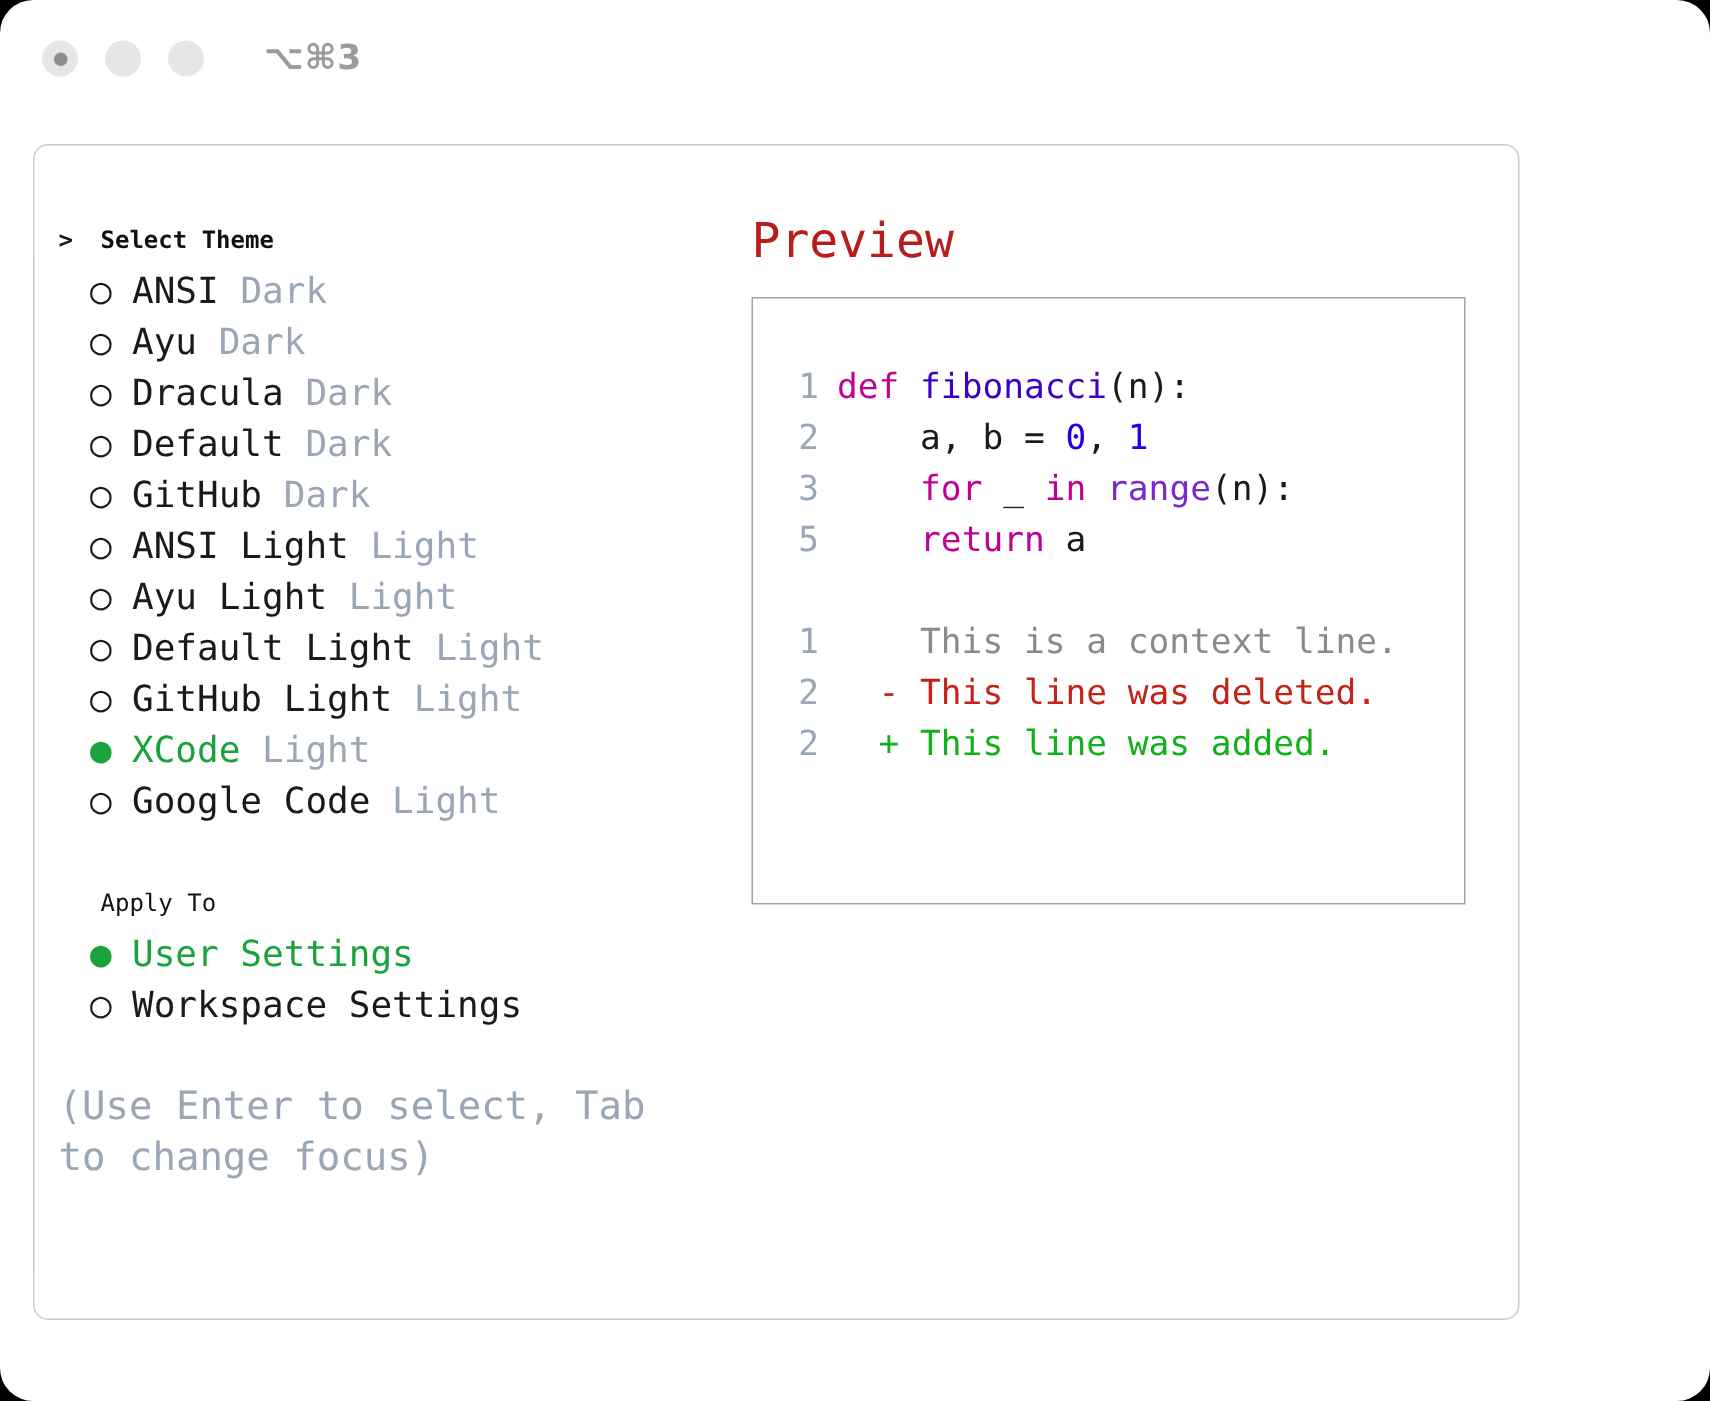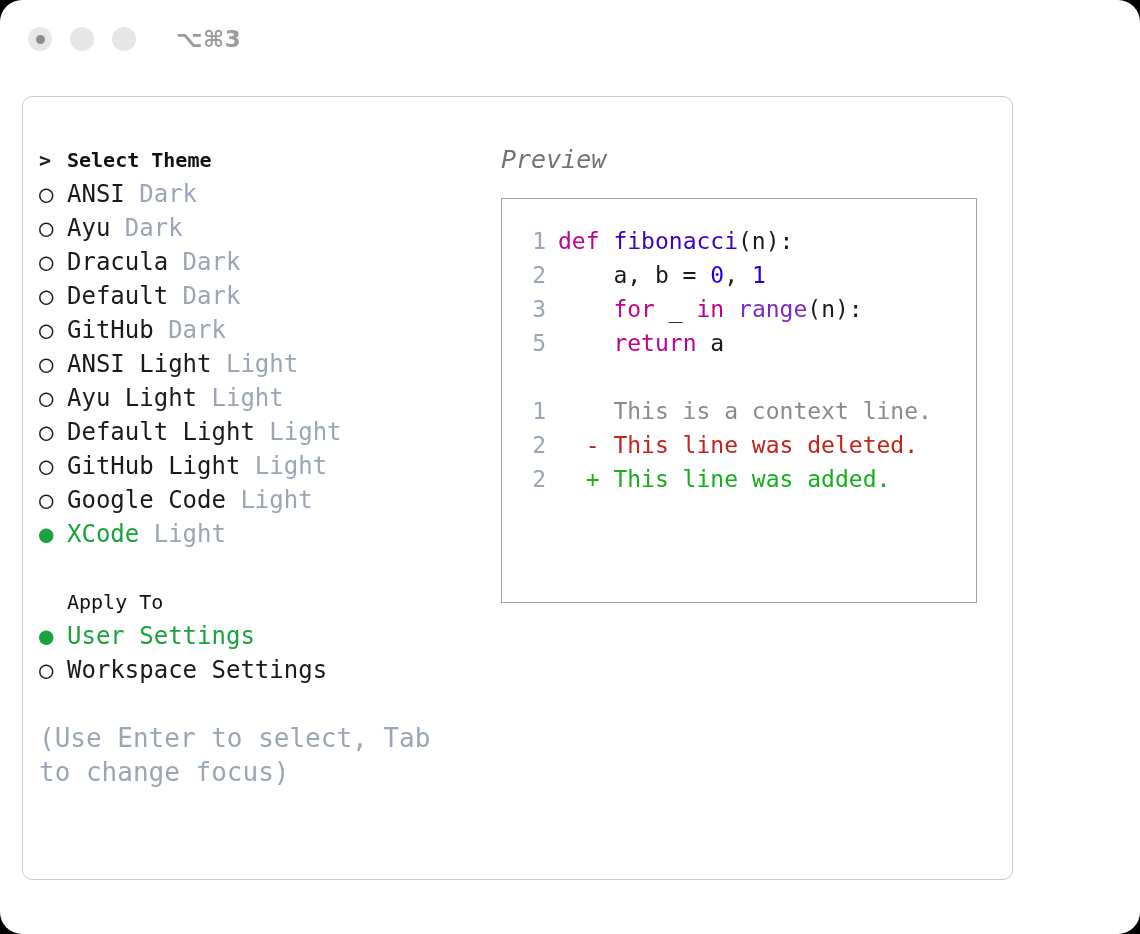--- a/index.html
+++ b/index.html
@@ -91,33 +91,34 @@
     width: 460px;
   }
   .right-col {
     position: absolute;
     left: 478px;
     top: 46px;
     width: 500px;
   }
 
   .heading {
-    font-size: 20px;
+    font-size: 16px;
     line-height: 34px;
     color: #111111;
     white-space: pre;
   }
   .heading.bold { font-weight: bold; }
 
   .row {
     font-size: 24px;
     line-height: 34px;
     white-space: pre;
     color: #1a1a1a;
     display: block;
+    margin-left: 21px;
   }
   .marker {
     display: inline-block;
     width: 28px;
     color: #1a1a1a;
   }
   .marker.sel { color: #1aa33c; }
   .row.selected .name { color: #1aa33c; }
   .name { color: #1a1a1a; }
   .kind { color: #9aa5b5; }
@@ -128,34 +129,33 @@
     font-size: 26px;
     line-height: 34px;
     color: #9aa5b5;
     width: 410px;
     white-space: pre-wrap;
     margin-top: 34px;
   }
 
   
   .preview-title {
-    font-size: 25px;
-    line-height: 34px;
-    color: #737373;
-    white-space: pre;
-    font-style: italic;
+    font-size: 32px;
+    line-height: 34px;
+    color: #b91c1c;
+    white-space: pre;
   }
   .preview-box {
     margin-top: 21px;
     width: 476px;
     height: 405px;
     border: 1.5px solid #9aa5b5;
     box-sizing: border-box;
     background: #ffffff;
-    padding: 25px 0 0 18px;
+    padding: 42px 0 0 18px;
   }
   .code-line {
     font-size: 23px;
     line-height: 34px;
     white-space: pre;
   }
   .ln {
     display: inline-block;
     width: 26px;
     text-align: right;
@@ -198,22 +198,22 @@
         <div id="theme-items">
             <div class="row"><span class="marker">○</span><span class="name">ANSI </span><span class="kind">Dark</span></div>
             <div class="row"><span class="marker">○</span><span class="name">Ayu </span><span class="kind">Dark</span></div>
             <div class="row"><span class="marker">○</span><span class="name">Dracula </span><span class="kind">Dark</span></div>
             <div class="row"><span class="marker">○</span><span class="name">Default </span><span class="kind">Dark</span></div>
             <div class="row"><span class="marker">○</span><span class="name">GitHub </span><span class="kind">Dark</span></div>
             <div class="row"><span class="marker">○</span><span class="name">ANSI Light </span><span class="kind">Light</span></div>
             <div class="row"><span class="marker">○</span><span class="name">Ayu Light </span><span class="kind">Light</span></div>
             <div class="row"><span class="marker">○</span><span class="name">Default Light </span><span class="kind">Light</span></div>
             <div class="row"><span class="marker">○</span><span class="name">GitHub Light </span><span class="kind">Light</span></div>
+            <div class="row selected"><span class="marker sel">●</span><span class="name">XCode </span><span class="kind">Light</span></div>
             <div class="row"><span class="marker">○</span><span class="name">Google Code </span><span class="kind">Light</span></div>
-            <div class="row selected"><span class="marker sel">●</span><span class="name">XCode </span><span class="kind">Light</span></div>
           </div>
 
         <div class="spacer-lg"></div>
 
         <div class="heading"><span class="marker"> </span><span>Apply To</span></div>
 
         <div id="apply-items">
             <div class="row selected"><span class="marker sel">●</span><span class="name">User Settings</span></div>
             <div class="row"><span class="marker">○</span><span class="name">Workspace Settings</span></div>
           </div>

